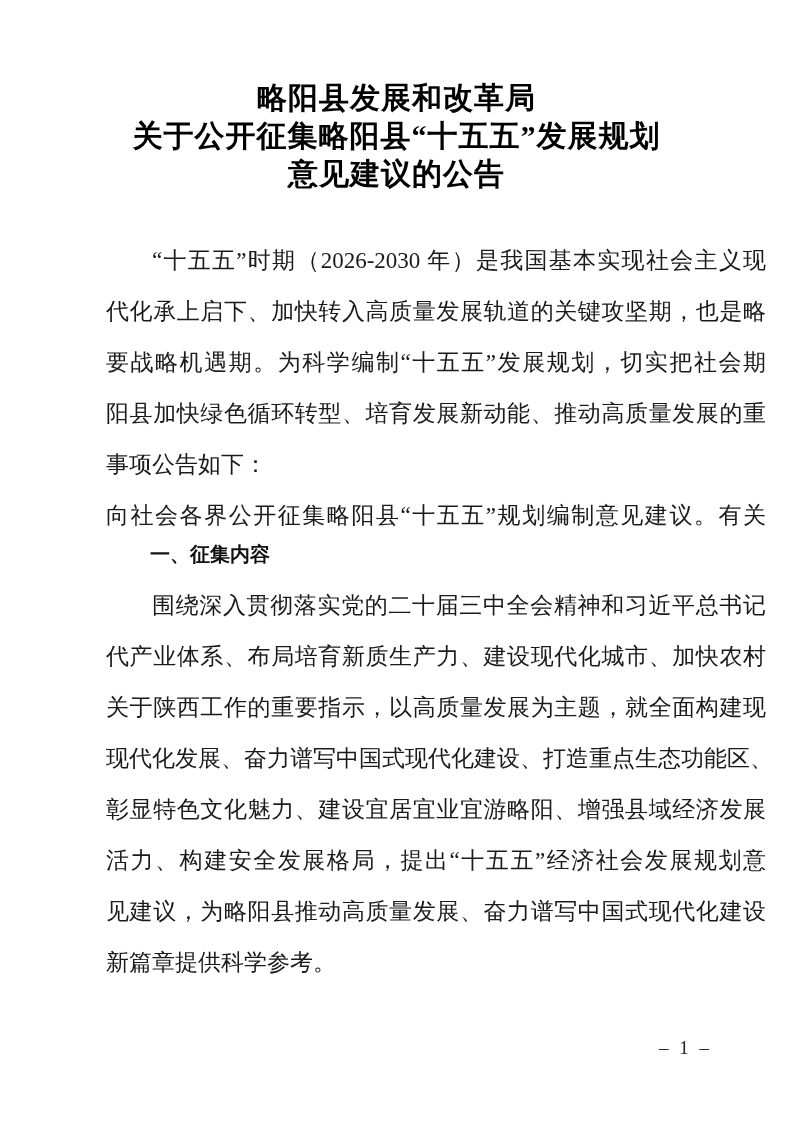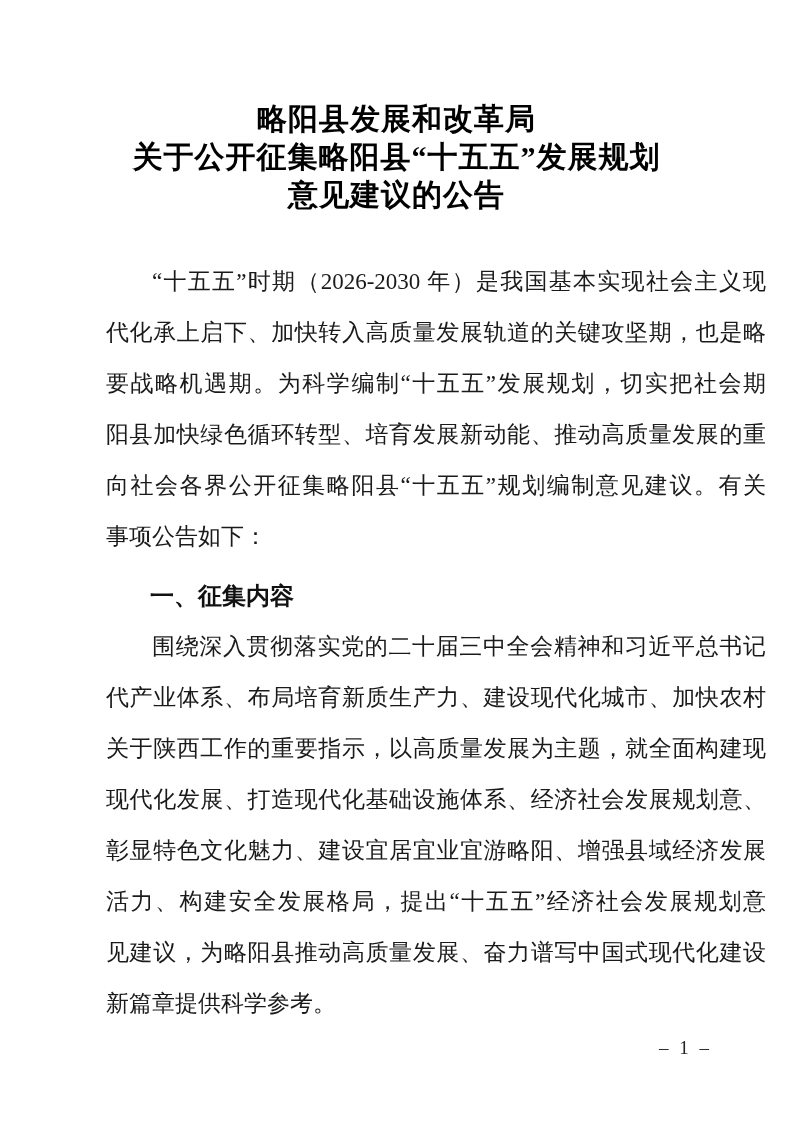--- a/index.html
+++ b/index.html
@@ -11,21 +11,21 @@
     position: relative;
     width: 793px;
     height: 1122px;
     background: #ffffff;
     overflow: hidden;
     font-family: "Liberation Serif", "DejaVu Serif", serif;
     color: #1a1a1a;
     box-sizing: border-box;
   }
   .doc-title {
-    padding-top: 100px;
+    padding-top: 79px;
     text-align: center;
     font-weight: bold;
     color: #000000;
     font-size: 30px;
     line-height: 38px;
     letter-spacing: 1px;
   }
   .title-line {
     height: 38px;
   }
@@ -45,28 +45,27 @@
   .bline.last {
     text-align: left;
     text-align-last: auto;
   }
   .indent {
     text-indent: 46px;
   }
   .section-heading {
     font-family: "Liberation Sans", "DejaVu Sans", sans-serif;
     font-weight: bold;
-    font-size: 24px;
+    font-size: 20px;
     color: #111111;
     height: 39px;
     line-height: 39px;
     text-indent: 44px;
     text-align: left;
     text-align-last: auto;
-    margin-top: 20px;
   }
   .page-number {
     position: absolute;
     top: 1036px;
     right: 81px;
     font-size: 19px;
     line-height: 24px;
     color: #222222;
     letter-spacing: 3px;
     font-family: "Liberation Serif", "DejaVu Serif", serif;
@@ -83,31 +82,31 @@
     <div class="title-line">意见建议的公告</div>
   </header>
 
   <main class="doc-body">
 
     <div class="para">
       <div class="bline indent">“十五五”时期（2026-2030 年）是我国基本实现社会主义现</div>
       <div class="bline">代化承上启下、加快转入高质量发展轨道的关键攻坚期，也是略</div>
       <div class="bline">要战略机遇期。为科学编制“十五五”发展规划，切实把社会期</div>
       <div class="bline">阳县加快绿色循环转型、培育发展新动能、推动高质量发展的重</div>
+      <div class="bline last">事项公告如下：</div>
       <div class="bline">向社会各界公开征集略阳县“十五五”规划编制意见建议。有关</div>
-      <div class="bline last">事项公告如下：</div>
     </div>
 
     <div class="section-heading">一、征集内容</div>
 
     <div class="para">
       <div class="bline indent">围绕深入贯彻落实党的二十届三中全会精神和习近平总书记</div>
       <div class="bline">代产业体系、布局培育新质生产力、建设现代化城市、加快农村</div>
       <div class="bline">关于陕西工作的重要指示，以高质量发展为主题，就全面构建现</div>
-      <div class="bline">现代化发展、打造现代化基础设施体系、经济社会发展规划意、</div>
+      <div class="bline">现代化发展、奋力谱写中国式现代化建设、打造重点生态功能区、</div>
       <div class="bline">彰显特色文化魅力、建设宜居宜业宜游略阳、增强县域经济发展</div>
       <div class="bline">活力、构建安全发展格局，提出“十五五”经济社会发展规划意</div>
       <div class="bline">见建议，为略阳县推动高质量发展、奋力谱写中国式现代化建设</div>
       <div class="bline last">新篇章提供科学参考。</div>
     </div>
 
   </main>
 
   <footer class="page-number">– 1 –</footer>
 

